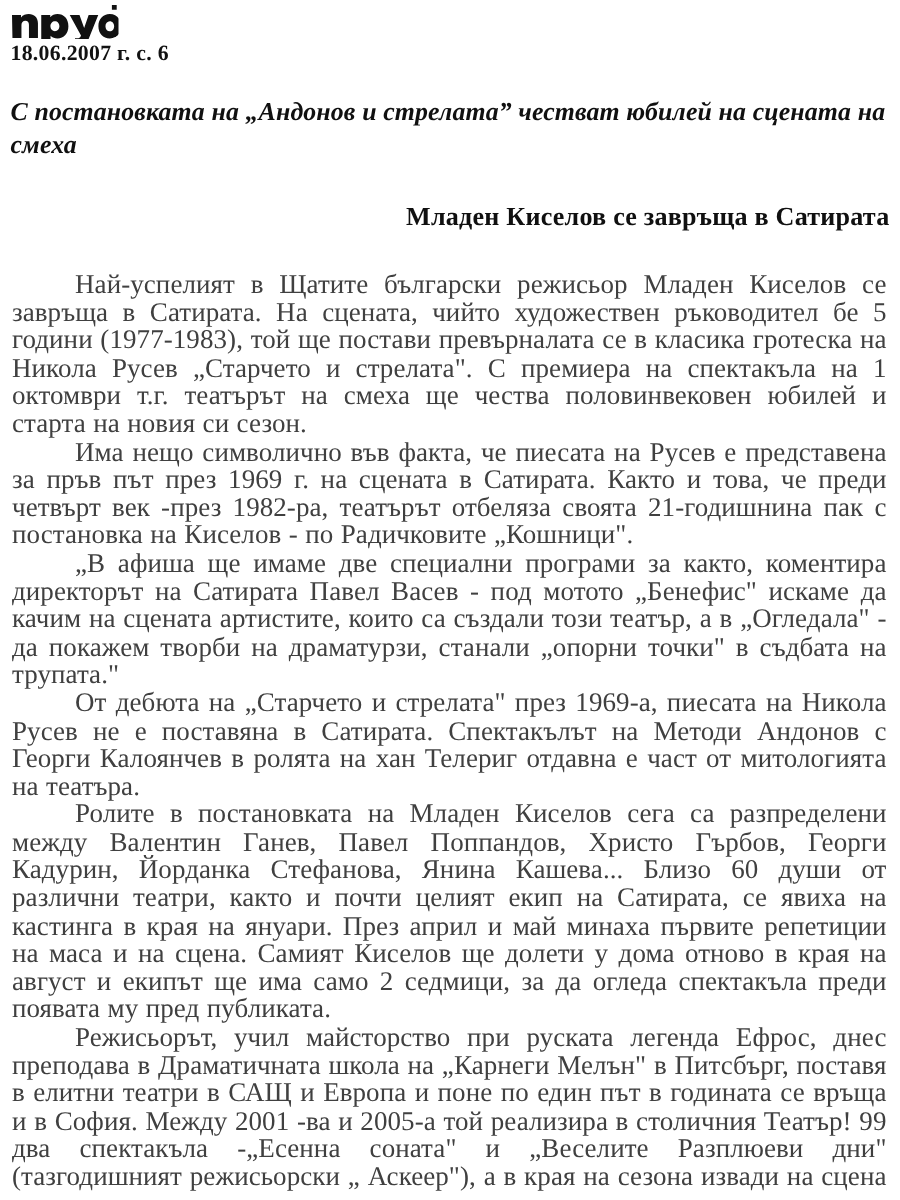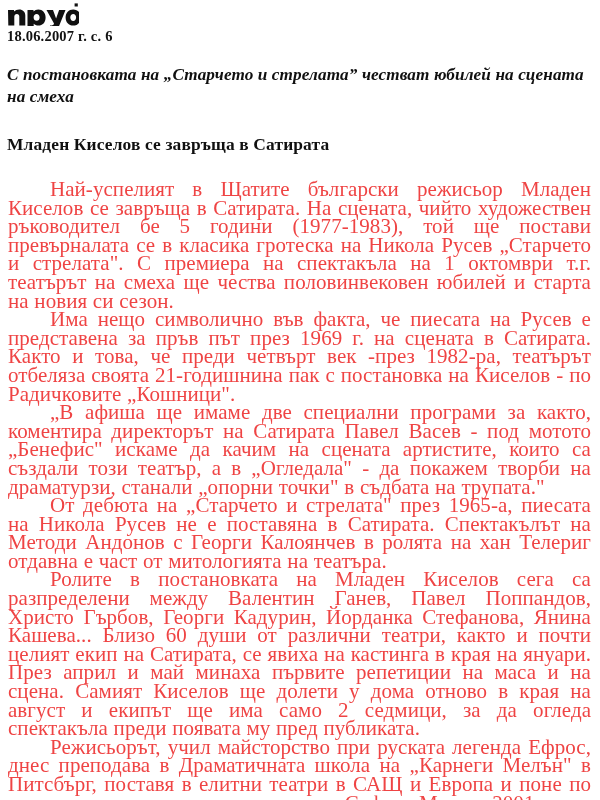--- a/index.html
+++ b/index.html
@@ -66,39 +66,40 @@
     position: absolute;
     left: 7px;
     top: 122px;
     width: 586px;
     font-family: "Liberation Serif", "DejaVu Serif", serif;
     font-weight: bold;
     font-size: 17.4px;
     line-height: 21px;
     letter-spacing: 0.15px;
     color: #101010;
+    text-align: right;
   }
 
   
   .article {
     position: absolute;
     left: 8px;
     top: 180px;
     width: 583px;
     height: 620px;
     overflow: hidden;
   }
   .article p {
     margin: 0;
     font-family: "Liberation Serif", "DejaVu Serif", serif;
-    font-size: 21px;
+    font-size: 18px;
     line-height: 18.6px;
     text-align: justify;
     text-indent: 42px;
-    color: #ef4444;
+    color: #404040;
     letter-spacing: 0.05px;
     word-spacing: 0.4px;
     -webkit-hyphens: none;
     hyphens: none;
   }
 </style>
 </head>
 <body>
 
 <div class="page">
@@ -113,26 +114,26 @@
           <path d="M39.5 8 h6.5 l3.1 8.6 l3-8.6 h6.4 l-6.5 16.2 c-1.2 3-3 4.2-6.1 4.2 c-1 0-1.9-0.1-2.8-0.4 v-4.7 c0.5 0.1 1 0.2 1.5 0.2 c1.1 0 1.8-0.4 2.2-1.4 l0.2-0.5 z"></path>
           <path d="M66.2 7.4 c4.5 0 7.6 3.3 7.6 8.1 c0 4.8-3.1 8.1-7.6 8.1 c-4.5 0-7.6-3.3-7.6-8.1 c0-4.8 3.1-8.1 7.6-8.1 z m0 4.7 c-1.7 0-2.9 1.4-2.9 3.4 c0 2 1.2 3.4 2.9 3.4 c1.7 0 2.9-1.4 2.9-3.4 c0-2-1.2-3.4-2.9-3.4 z"></path>
           <path d="M67.6 1.4 h3.2 v3.1 h-3.2 z"></path>
           <circle cx="69.4" cy="21.6" r="1.1"></circle>
         </g>
       </svg>
     </div>
     <div class="dateline">18.06.2007 г. с. 6</div>
   </div>
 
-  <div class="kicker">С постановката на „Старчето и стрелата” честват юбилей на сцената на смеха</div>
+  <div class="kicker">С постановката на „Андонов и стрелата” честват юбилей на сцената на смеха</div>
 
   <h1 class="headline">Младен Киселов се завръща в Сатирата</h1>
 
   <div class="article">
     <p>Най-успелият в Щатите български режисьор Младен Киселов се завръща в Сатирата. На сцената, чийто художествен ръководител бе 5 години (1977-1983), той ще постави превърналата се в класика гротеска на Никола Русев „Старчето и стрелата". С премиера на спектакъла на 1 октомври т.г. театърът на смеха ще чества половинвековен юбилей и старта на новия си сезон.</p>
     <p>Има нещо символично във факта, че пиесата на Русев е представена за пръв път през 1969 г. на сцената в Сатирата. Както и това, че преди четвърт век -през 1982-ра, театърът отбеляза своята 21-годишнина пак с постановка на Киселов - по Радичковите „Кошници".</p>
     <p>„В афиша ще имаме две специални програми за както, коментира директорът на Сатирата Павел Васев - под мотото „Бенефис" искаме да качим на сцената артистите, които са създали този театър, а в „Огледала" - да покажем творби на драматурзи, станали „опорни точки" в съдбата на трупата."</p>
-    <p>От дебюта на „Старчето и стрелата" през 1965-а, пиесата на Никола Русев не е поставяна в Сатирата. Спектакълът на Методи Андонов с Георги Калоянчев в ролята на хан Телериг отдавна е част от митологията на театъра.</p>
+    <p>От дебюта на „Старчето и стрелата" през 1969-а, пиесата на Никола Русев не е поставяна в Сатирата. Спектакълът на Методи Андонов с Георги Калоянчев в ролята на хан Телериг отдавна е част от митологията на театъра.</p>
     <p>Ролите в постановката на Младен Киселов сега са разпределени между Валентин Ганев, Павел Поппандов, Христо Гърбов, Георги Кадурин, Йорданка Стефанова, Янина Кашева... Близо 60 души от различни театри, както и почти целият екип на Сатирата, се явиха на кастинга в края на януари. През април и май минаха първите репетиции на маса и на сцена. Самият Киселов ще долети у дома отново в края на август и екипът ще има само 2 седмици, за да огледа спектакъла преди появата му пред публиката.</p>
     <p>Режисьорът, учил майсторство при руската легенда Ефрос, днес преподава в Драматичната школа на „Карнеги Мелън" в Питсбърг, поставя в елитни театри в САЩ и Европа и поне по един път в годината се връща и в София. Между 2001 -ва и 2005-а той реализира в столичния Театър! 99 два спектакъла -„Есенна соната" и „Веселите Разплюеви дни" (тазгодишният режисьорски „ Аскеер"), а в края на сезона извади на сцена в</p>
   </div>
 
 </div>
 
 </body></html>

